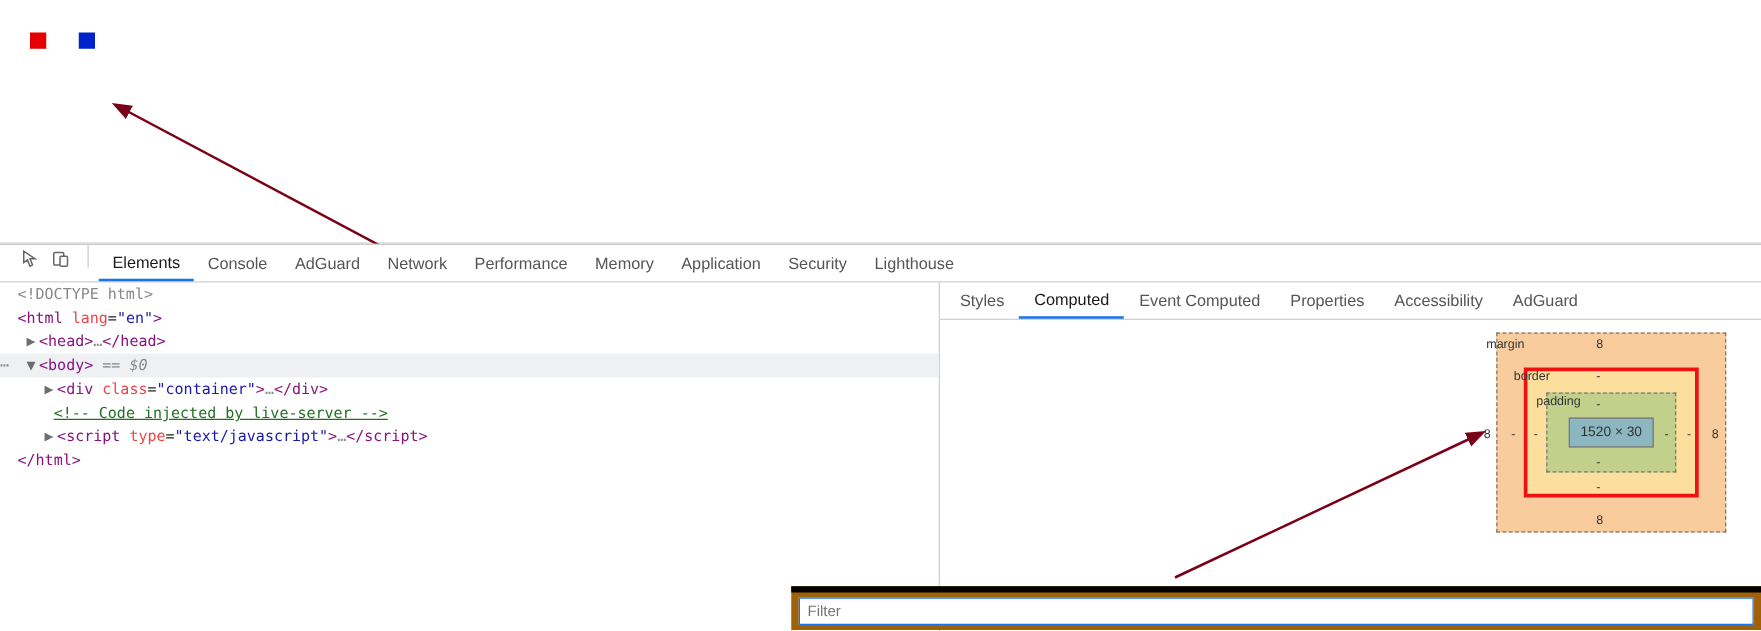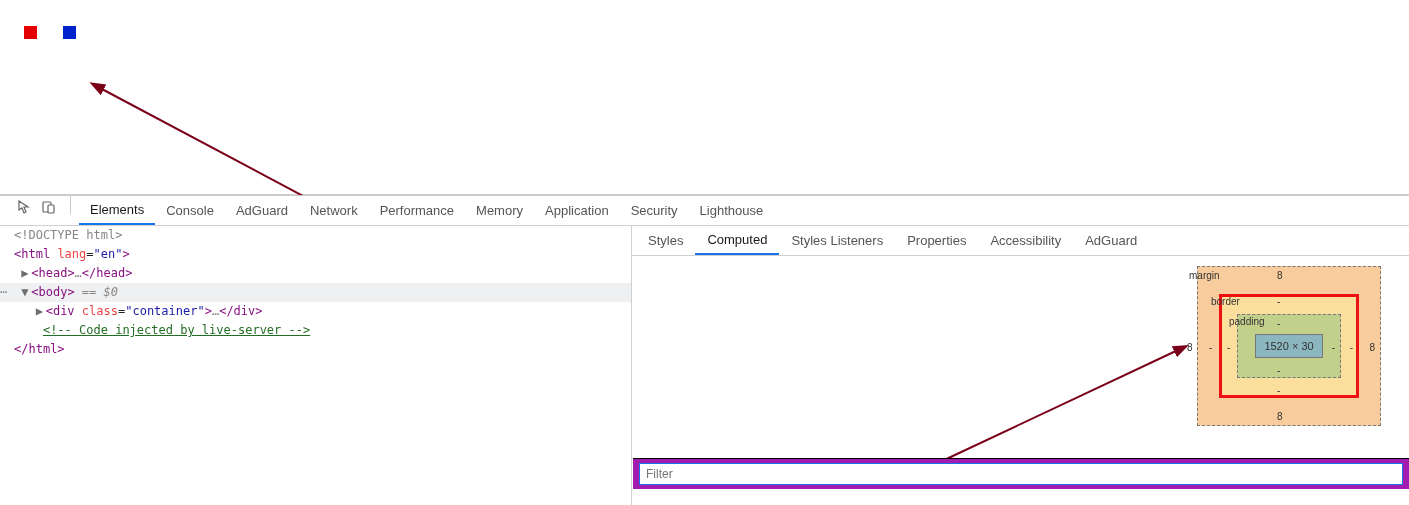--- a/index.html
+++ b/index.html
@@ -66,21 +66,21 @@
     color: #1a1a1a;
     border-bottom: 2px solid #1a73e8;
   }
 
   .panes {
     flex: 1;
     display: flex;
     min-height: 0;
   }
   .elements-pane {
-    width: 632px;
+    width: 752px;
     border-right: 1px solid #d0d0d0;
     overflow: hidden;
     font-family: Consolas, Menlo, monospace;
     font-size: 12px;
     line-height: 19px;
     color: #222;
     position: relative;
   }
   .dom-line { white-space: pre; padding-left: 14px; }
   .dom-line.sel {
@@ -165,24 +165,24 @@
   }
   .bm-label {
     position: absolute;
     font-size: 10px;
     color: #333;
   }
   .filter-bar {
     position: absolute;
     left: 633px;
     right: 0;
-    bottom: 16px;
+    bottom: 1px;
     padding: 4px 6px;
-    border-top: 1px solid #000000;
-    background: #a21caf;
+    border-top: 5px solid #000000;
+    background: #a16207;
   }
   .filter-bar input {
     width: 100%;
     border: 1px solid #1a73e8;
     outline: none;
     padding: 3px 6px;
     font-size: 12px;
     color: #777;
   }
 
@@ -237,29 +237,30 @@
   </div>
 
   <div class="panes">
     <div class="elements-pane">
       <div class="dom-line"><span class="gray">&lt;!DOCTYPE html&gt;</span></div>
       <div class="dom-line"><span class="op">&lt;</span><span class="tag">html</span> <span class="attr-name">lang</span>=<span class="attr-val">"en"</span><span class="op">&gt;</span></div>
       <div class="dom-line"> <span class="tri">▶</span><span class="op">&lt;</span><span class="tag">head</span><span class="op">&gt;</span><span class="gray">…</span><span class="op">&lt;/</span><span class="tag">head</span><span class="op">&gt;</span></div>
       <div class="dom-line sel"><span style="color:#888;position:absolute;left:0">⋯</span> <span class="tri">▼</span><span class="op">&lt;</span><span class="tag">body</span><span class="op">&gt;</span><span class="eqsel"> == $0</span></div>
       <div class="dom-line">   <span class="tri">▶</span><span class="op">&lt;</span><span class="tag">div</span> <span class="attr-name">class</span>=<span class="attr-val">"container"</span><span class="op">&gt;</span><span class="gray">…</span><span class="op">&lt;/</span><span class="tag">div</span><span class="op">&gt;</span></div>
       <div class="dom-line">    <span class="comment">&lt;!-- Code injected by live-server --&gt;</span></div>
+      <div class="dom-line">   <span class="tri">▶</span><span class="op">&lt;</span><span class="tag">script</span> <span class="attr-name">type</span>=<span class="attr-val">"text/javascript"</span><span class="op">&gt;</span><span class="gray">…</span><span class="op">&lt;/</span><span class="tag">script</span><span class="op">&gt;</span></div>
       <div class="dom-line"><span class="op">&lt;/</span><span class="tag">html</span><span class="op">&gt;</span></div>
     </div>
 
     <div class="side-pane">
       <div class="sub-tabbar">
         <div id="side-tabs" style="display:flex;height:100%">
             <div class="tab">Styles</div>
             <div class="tab active">Computed</div>
-            <div class="tab">Styles Listeners</div>
+            <div class="tab">Event Computed</div>
             <div class="tab">Properties</div>
             <div class="tab">Accessibility</div>
             <div class="tab">AdGuard</div>
           </div>
       </div>
       <div class="computed-body">
         <div class="box-model">
           <div class="bm-layer bm-margin"></div>
           <div class="bm-layer bm-border"></div>
           <div class="bm-layer bm-padding"></div>

